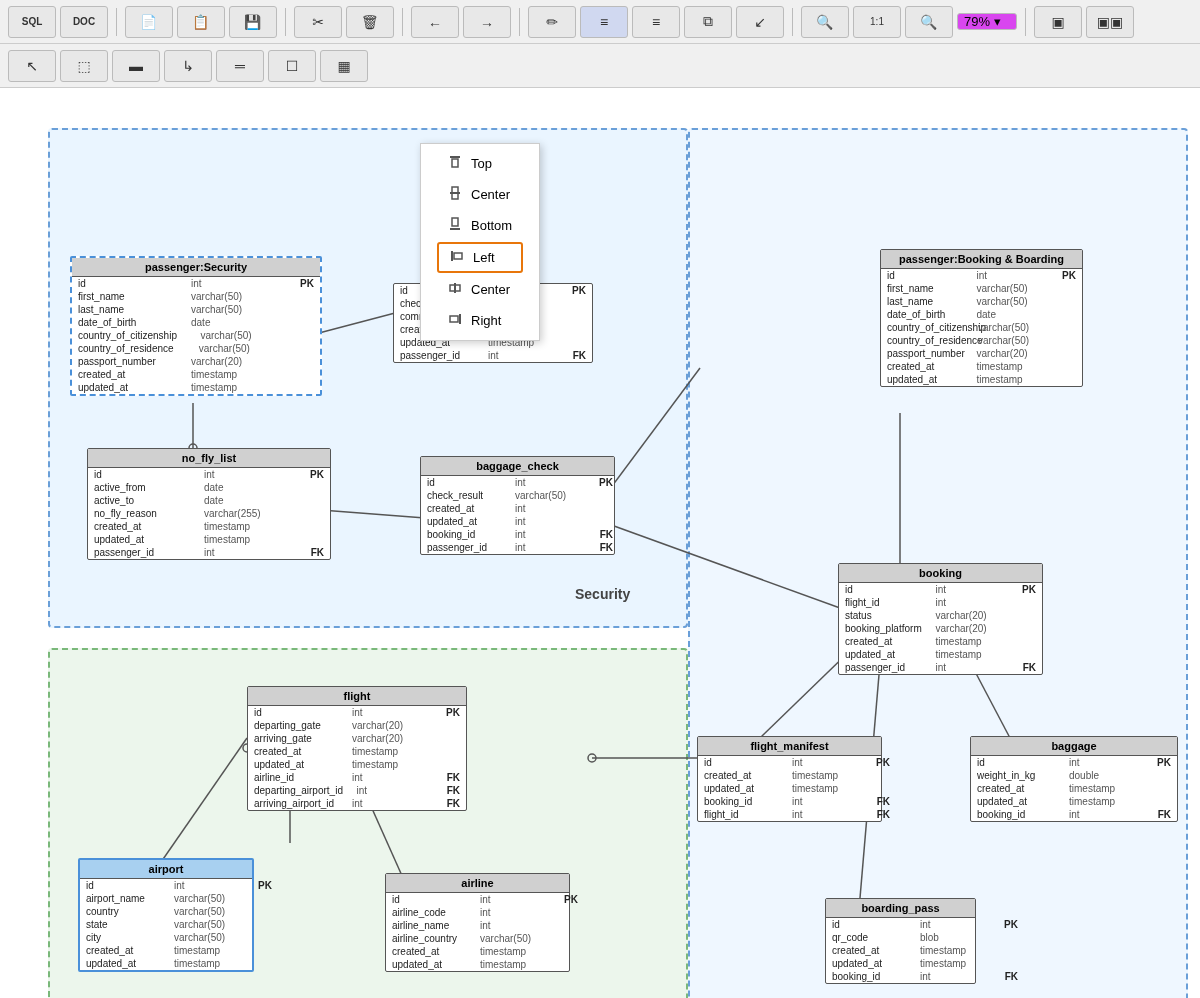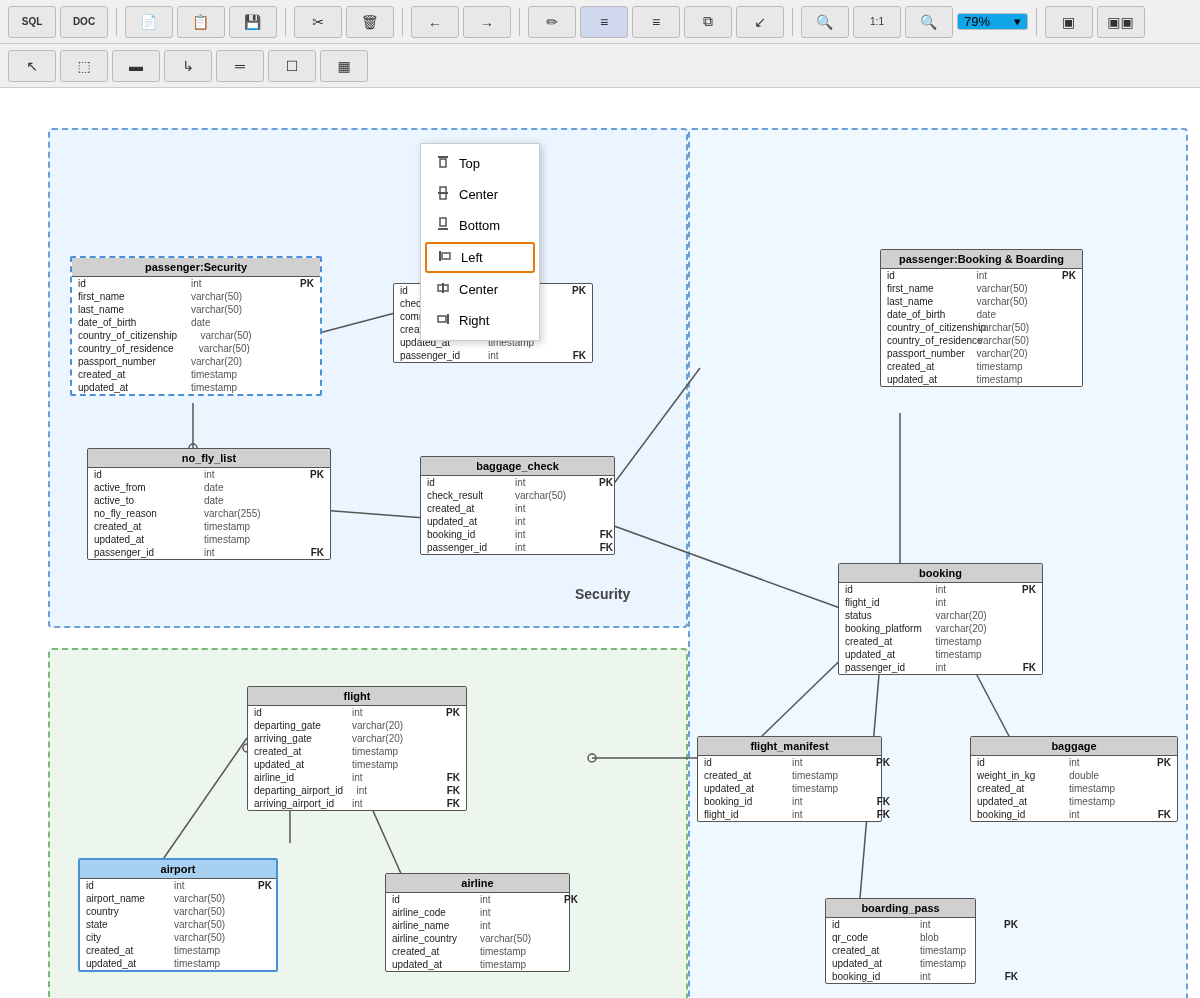--- a/index.html
+++ b/index.html
@@ -13,42 +13,42 @@
     }
     .tb-btn {
       width: 48px; height: 32px; background: #e8e8e8;
       border: 1px solid #bbb; border-radius: 3px;
       display: flex; align-items: center; justify-content: center;
       font-size: 14px; cursor: pointer; color: #333;
     }
     .tb-separator { width: 1px; height: 28px; background: #bbb; margin: 0 4px; }
     .zoom-box {
       display: flex; align-items: center; border: 1px solid #bbb;
-      background: #0ea5e9; border-radius: 3px; padding: 0 6px;
-      font-size: 13px; min-width: 60px; cursor: pointer; gap: 20px;
+      background: #d946ef; border-radius: 3px; padding: 0 6px;
+      font-size: 13px; min-width: 60px; cursor: pointer;
     }
 
     #toolbar-draw {
       display: flex; align-items: center; gap: 4px;
       background: #f0f0f0; border-bottom: 1px solid #ccc;
       padding: 4px 8px; height: 44px;
     }
 
     
     #canvas-area {
       position: relative; width: 1200px; height: 910px;
       background: white; overflow: hidden;
     }
 
     
     #dropdown-menu {
       position: absolute; top: 55px; left: 420px;
       background: white; border: 1px solid #ccc;
       box-shadow: 2px 2px 8px rgba(0,0,0,0.2);
-      z-index: 1000; min-width: 120px; padding: 4px 0;
+      z-index: 1000; min-width: 120px; padding: 4px 12px;
     }
     .menu-item {
       display: flex; align-items: center; gap: 8px;
       padding: 6px 14px; font-size: 13px; cursor: pointer;
     }
     .menu-item.active {
       border: 2px solid #e8760a; border-radius: 3px;
       margin: 1px 4px; padding: 4px 10px;
     }
     .menu-icon { font-size: 14px; color: #555; }
@@ -598,21 +598,21 @@
         <span class="col-type">int</span>
         <span class="col-key">FK</span>
       </div>
     <div class="db-table-row">
         <span class="col-name">arriving_airport_id</span>
         <span class="col-type">int</span>
         <span class="col-key">FK</span>
       </div>
   </div>
 
-  <div class="db-table" style="left:78px; top:770px; width:200px; border-color:#4a90d9; border-width:2px;">
+  <div class="db-table" style="left:78px; top:770px; width:176px; border-color:#4a90d9; border-width:2px;">
     <div class="db-table-header" style="background:#a8d0f0;">airport</div>
     <div class="db-table-row">
         <span class="col-name">id</span>
         <span class="col-type">int</span>
         <span class="col-key">PK</span>
       </div>
     <div class="db-table-row">
         <span class="col-name">airport_name</span>
         <span class="col-type">varchar(50)</span>
         <span class="col-key"></span>

